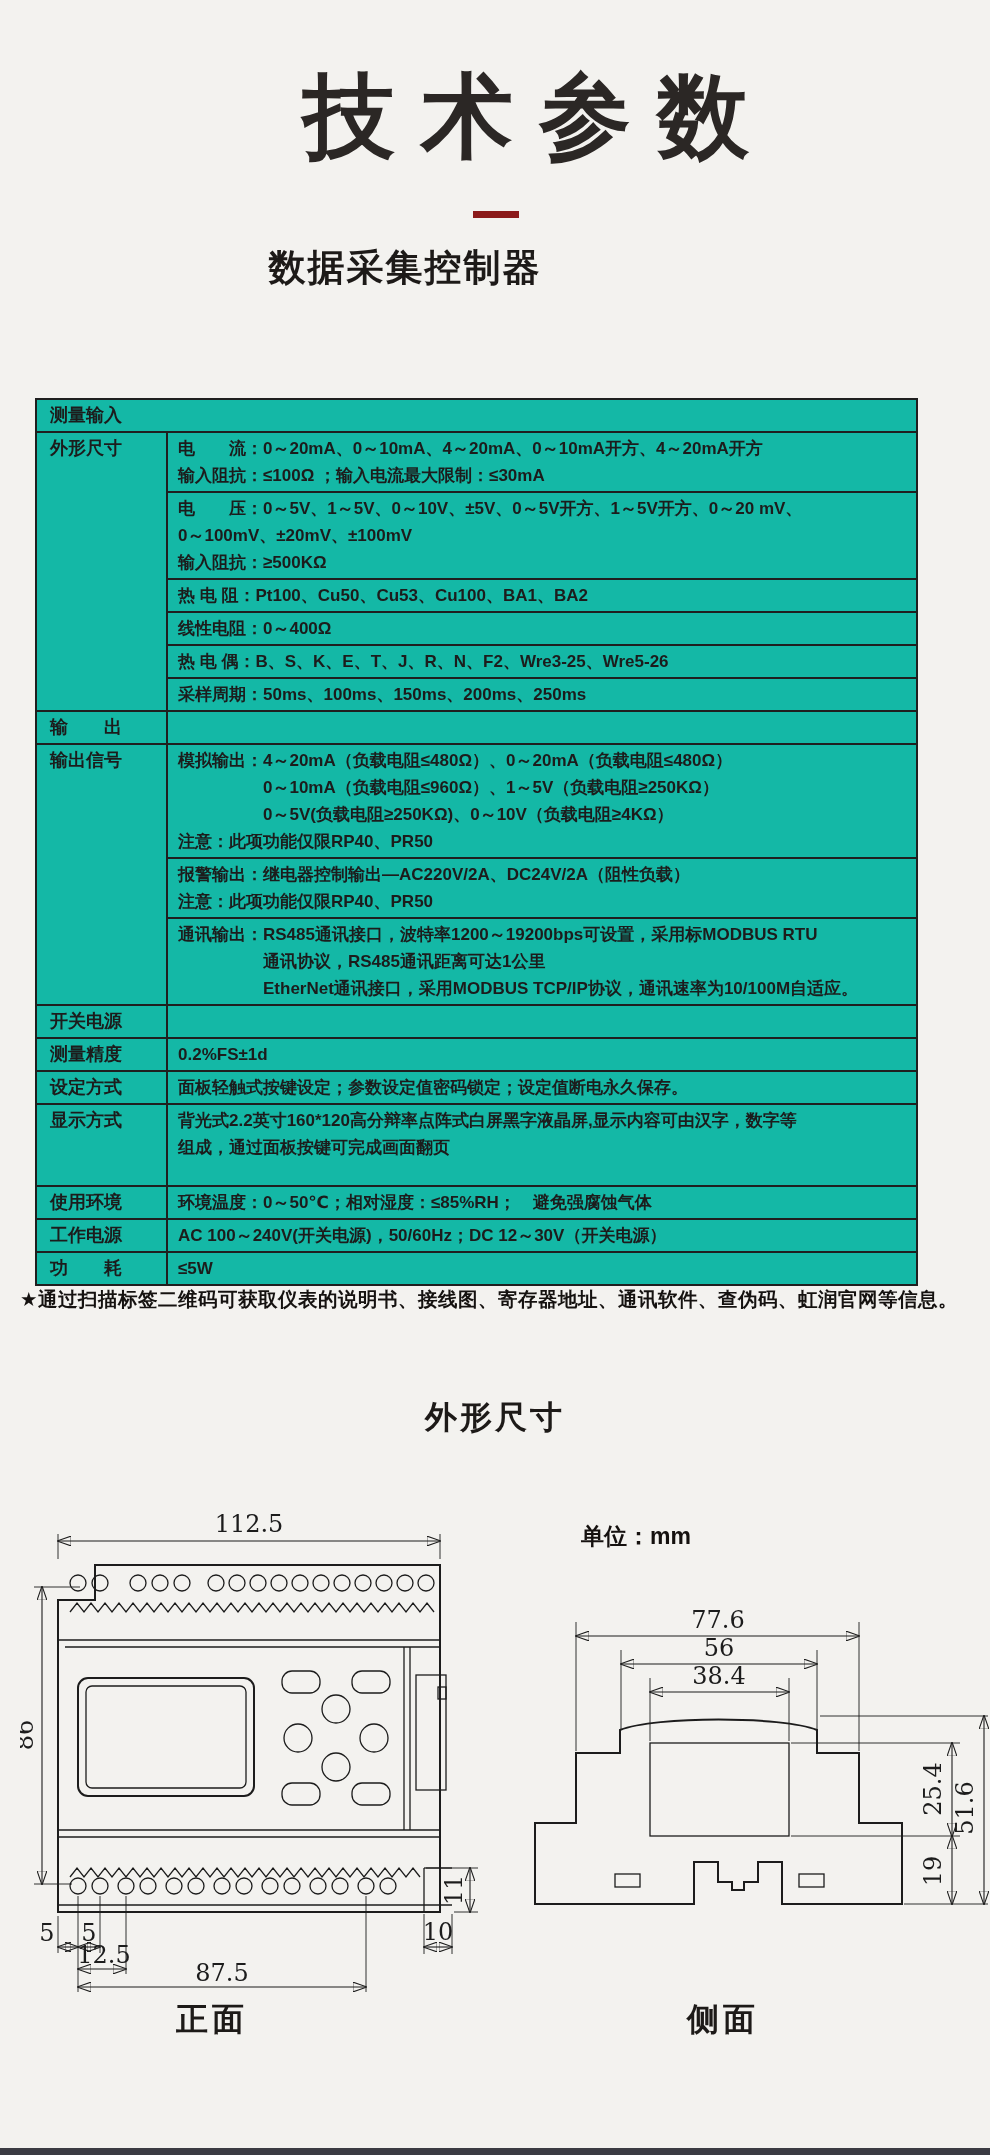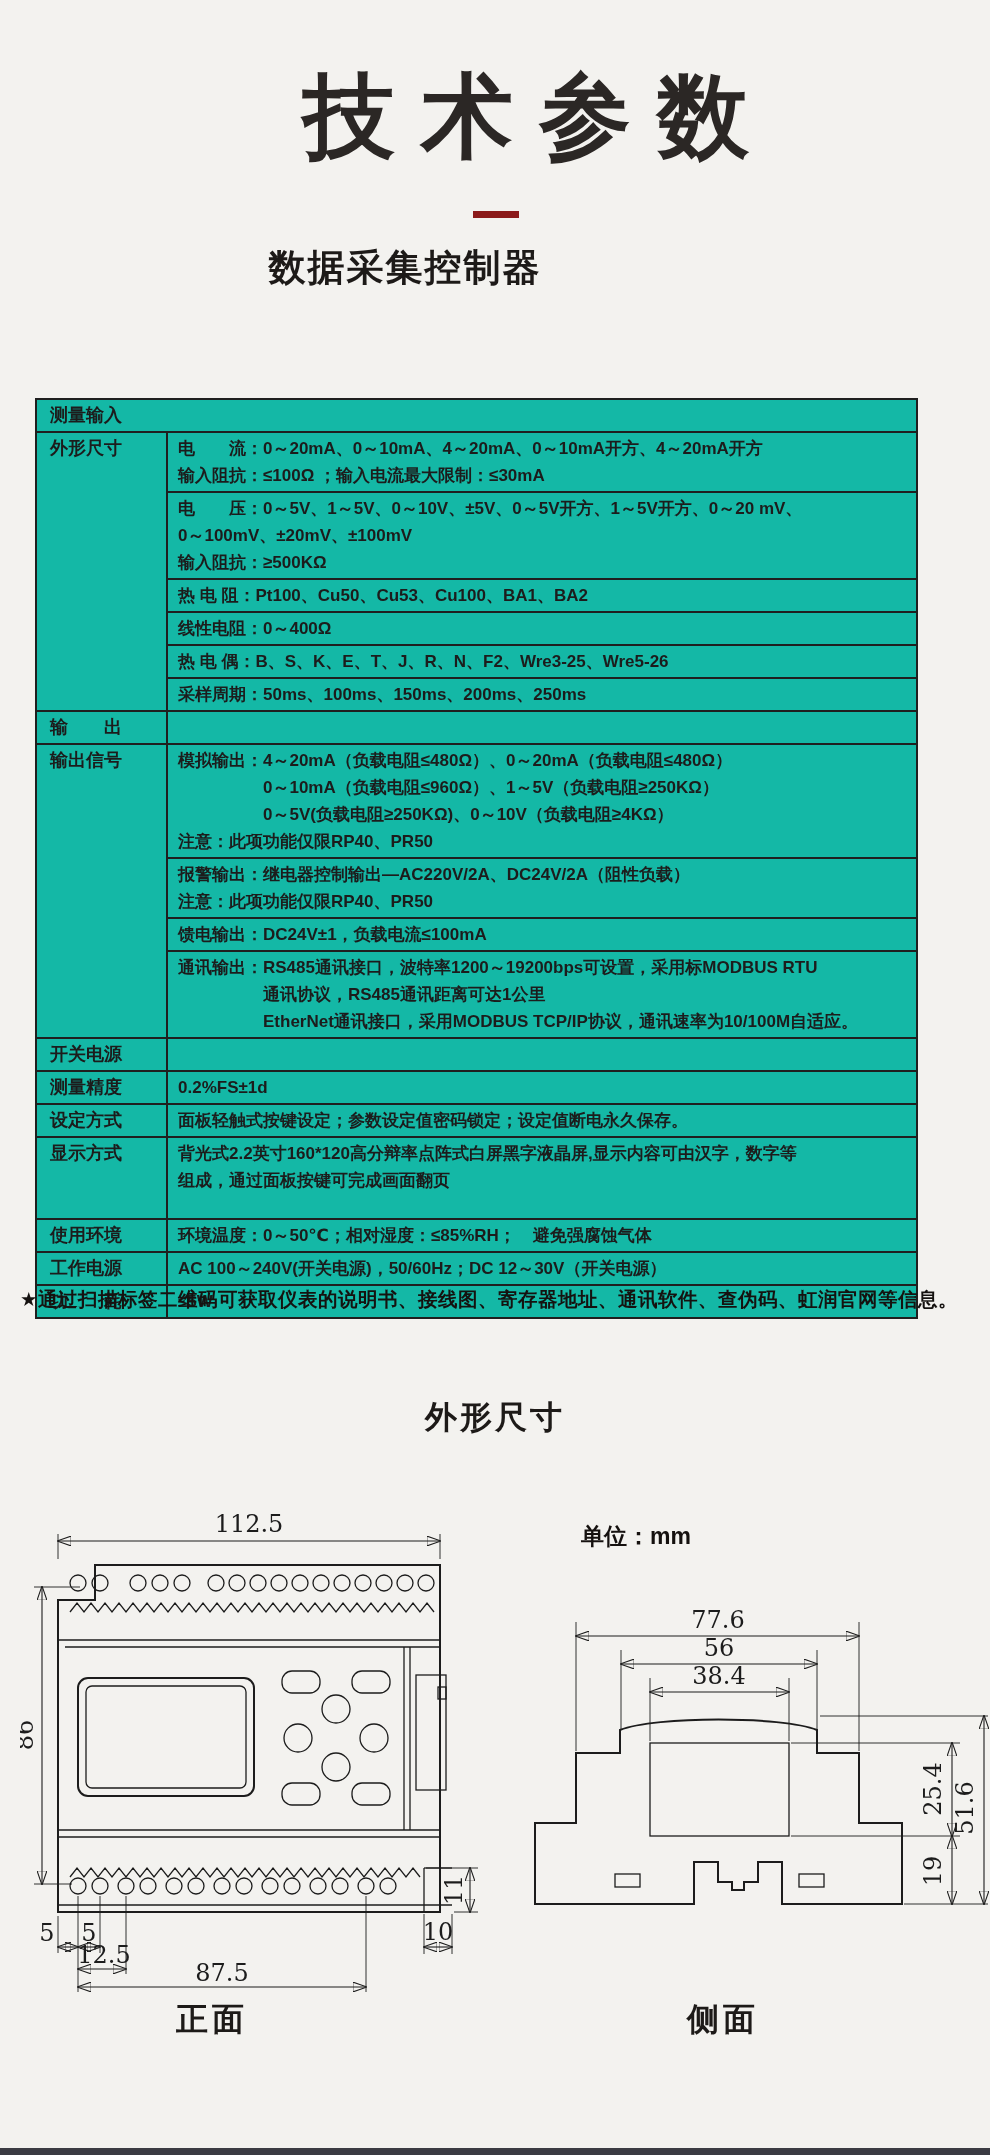--- a/index.html
+++ b/index.html
@@ -135,21 +135,20 @@
 
   <div class="trow">
     <div class="tlabel">输出信号</div>
     <div class="tvalue">
       <div class="titem">模拟输出：4～20mA（负载电阻≤480Ω）、0～20mA（负载电阻≤480Ω）
 　　　　　0～10mA（负载电阻≤960Ω）、1～5V（负载电阻≥250KΩ）
 　　　　　0～5V(负载电阻≥250KΩ)、0～10V（负载电阻≥4KΩ）
 注意：此项功能仅限RP40、PR50</div>
       <div class="titem">报警输出：继电器控制输出—AC220V/2A、DC24V/2A（阻性负载）
 注意：此项功能仅限RP40、PR50</div>
-      <div class="titem">馈电输出：DC24V±1，负载电流≤100mA</div>
       <div class="titem">通讯输出：RS485通讯接口，波特率1200～19200bps可设置，采用标MODBUS RTU
 　　　　　通讯协议，RS485通讯距离可达1公里
 　　　　　EtherNet通讯接口，采用MODBUS TCP/IP协议，通讯速率为10/100M自适应。</div>
     </div>
   </div>
 
   <div class="trow section">
     <div class="tlabel">开关电源</div>
     <div class="tvalue"></div>
   </div>

